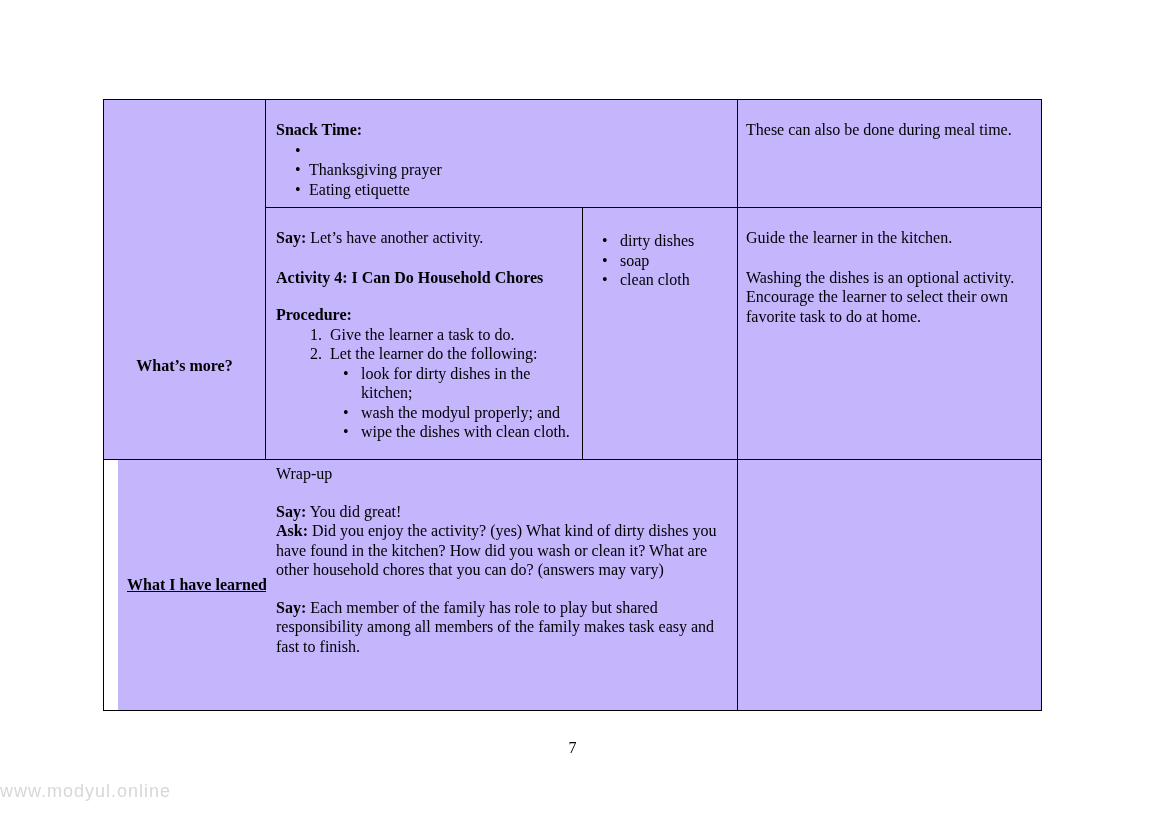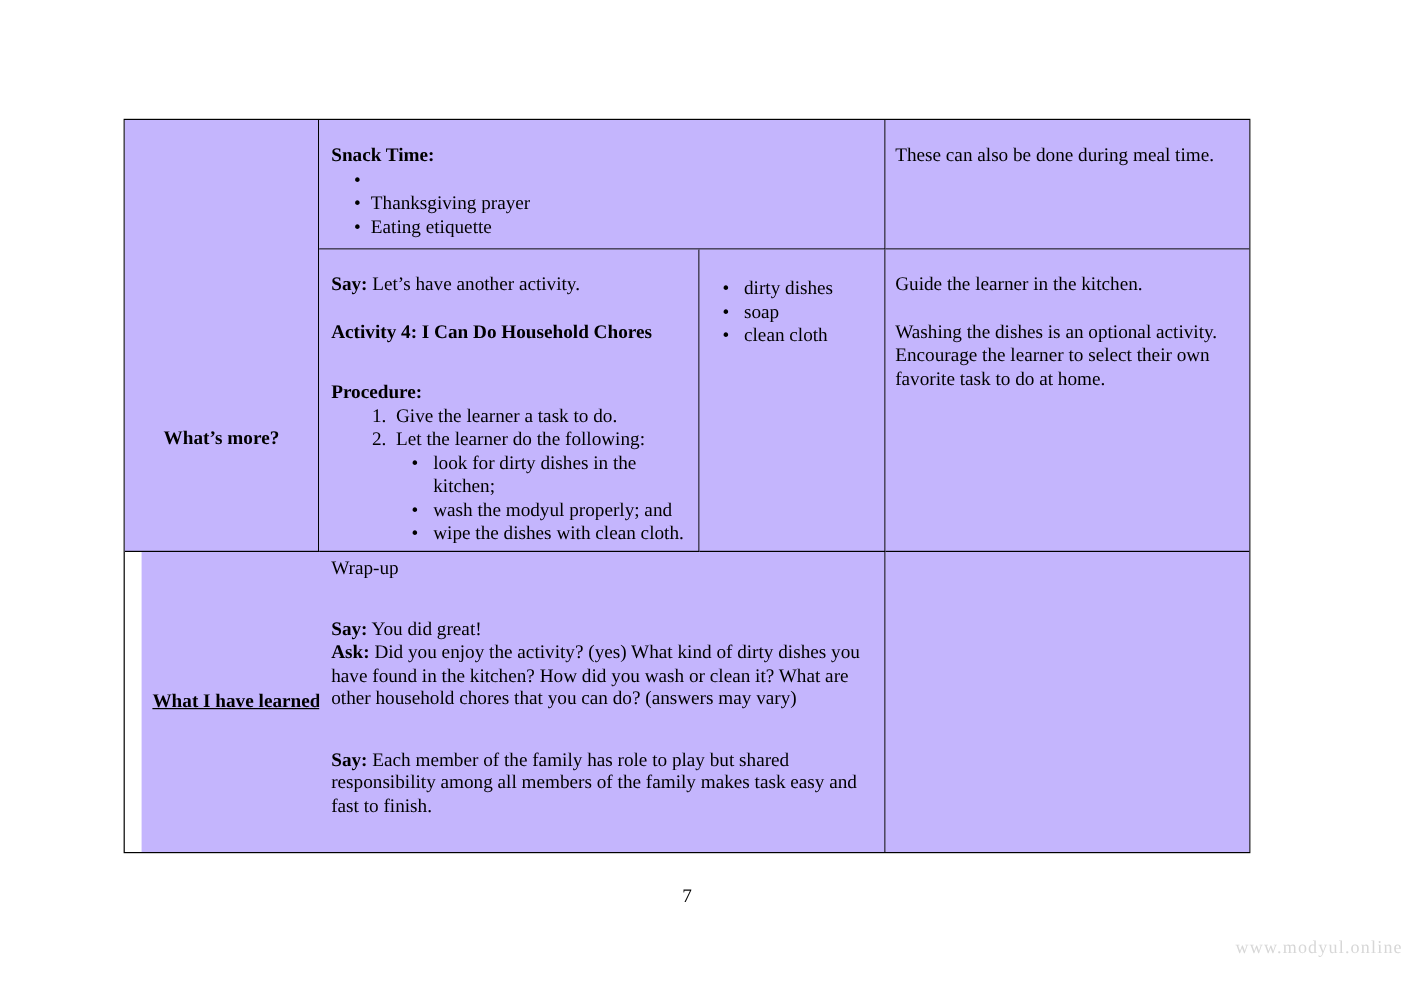--- a/index.html
+++ b/index.html
@@ -38,31 +38,31 @@
   .materials .bullet-item .glyph { margin-left:19px; width:18px; }
 
   .num-list { }
   .num-item { display:flex; }
   .num-item .num { flex:none; width:20px; margin-left:34px; }
   .sub-list { }
   .sub-item { display:flex; }
   .sub-item .glyph { flex:none; width:18px; margin-left:67px; }
 
   .gap   { margin-top:20px; }   
-  .gap-s { margin-top:31px; }
+  .gap-s { margin-top:18px; }
 
   .page-number {
     position:absolute; left:103px; top:738px; width:939px;
     text-align:center; font-size:16px; color:#000;
   }
   .watermark {
     position:absolute; left:0; top:781px; width:1169px;
-    text-align:right;
-    font-family:Liberation Serif, serif;
-    font-size:15px; letter-spacing:1px;
+    text-align:left;
+    font-family:Liberation Sans, sans-serif;
+    font-size:18px; letter-spacing:1px;
     color:#d7d7d7;
   }
   b { font-weight:bold; }
 </style>
 </head>
 <body>
 
 <div class="page">
 
   <div class="doc-table">

